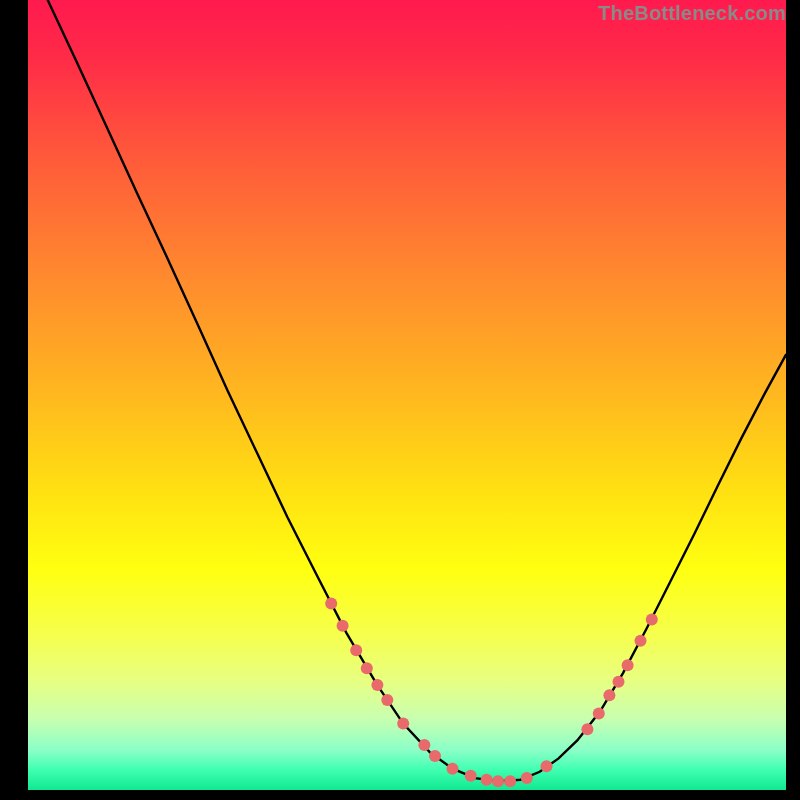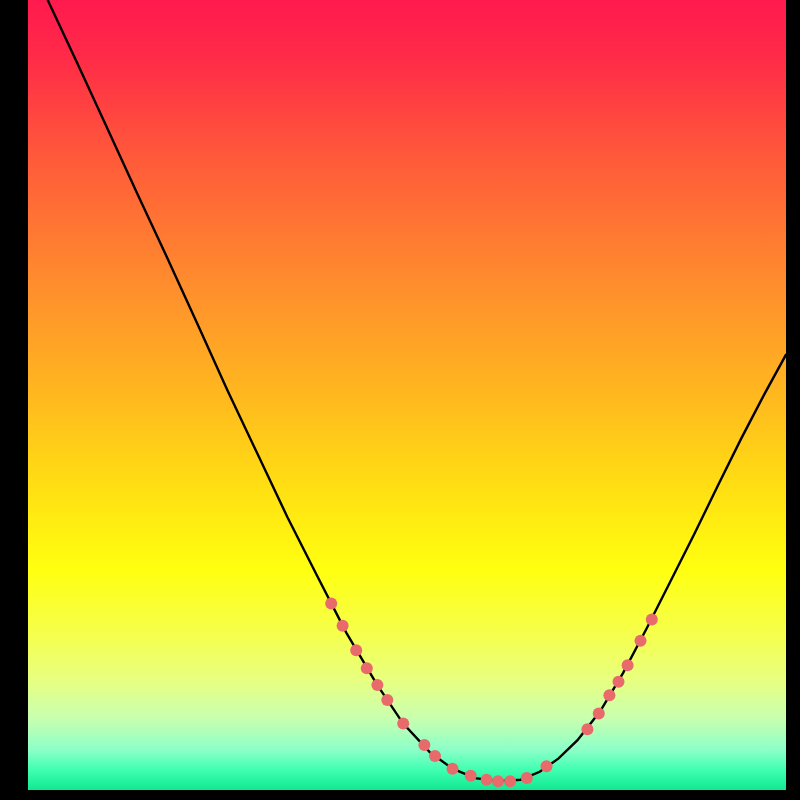--- a/index.html
+++ b/index.html
@@ -73,13 +73,14 @@
           <circle cx="570.8" cy="713.4" r="6" fill="#e86a6a"></circle>
           <circle cx="581.4" cy="695.2" r="6" fill="#e86a6a"></circle>
           <circle cx="590.5" cy="681.8" r="6" fill="#e86a6a"></circle>
           <circle cx="599.6" cy="665.2" r="6" fill="#e86a6a"></circle>
           <circle cx="612.5" cy="640.7" r="6" fill="#e86a6a"></circle>
           <circle cx="623.8" cy="619.4" r="6" fill="#e86a6a"></circle>
         </g>
     </svg>
   </div>
 
+  <div class="watermark">TheBottleneck.com</div>
 </div>
 
 </body></html>

